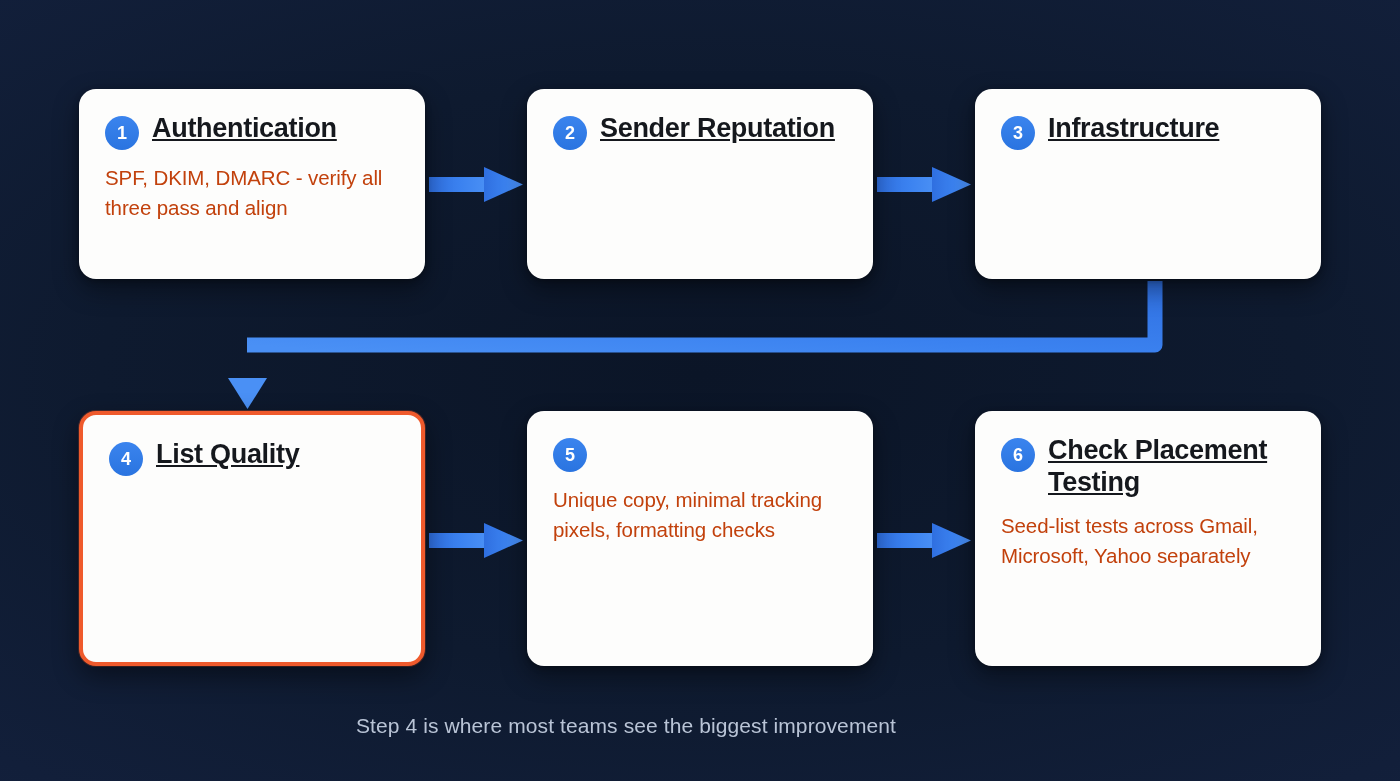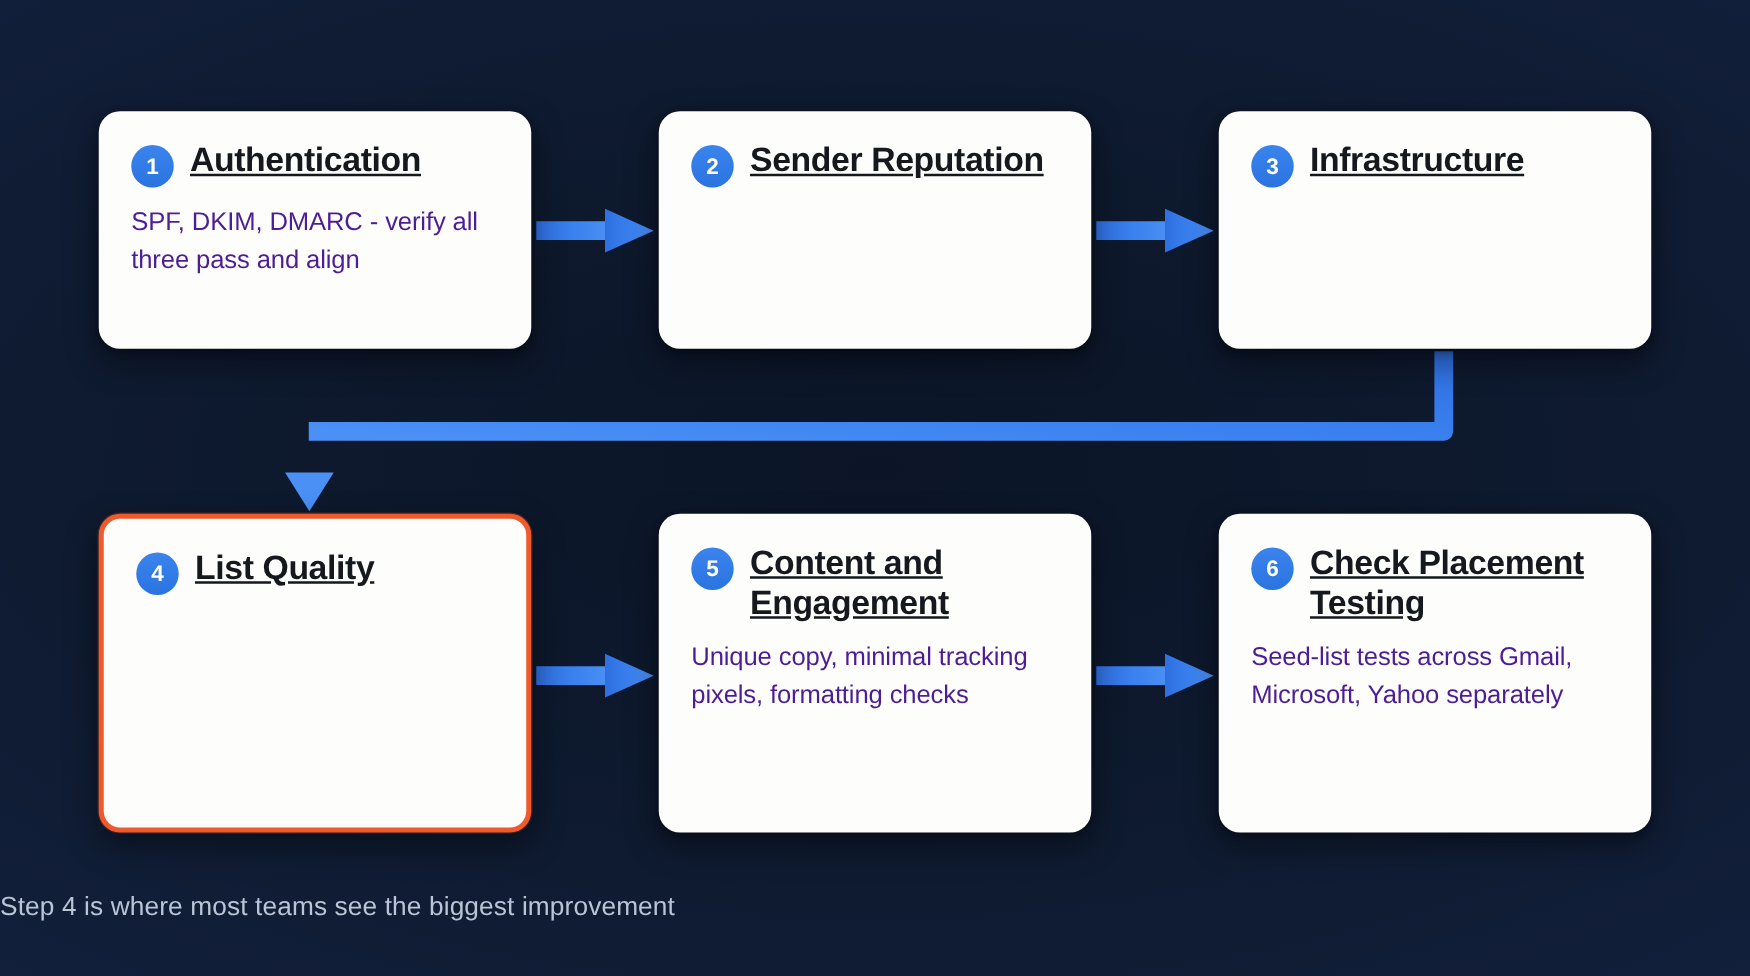--- a/index.html
+++ b/index.html
@@ -70,40 +70,40 @@
   .card-title {
     font-size: 27px;
     font-weight: bold;
     color: #15181d;
     line-height: 1.17;
     letter-spacing: -0.3px;
     text-decoration: underline;
   }
   .card-body {
     font-size: 20.5px;
-    color: #4c1d95;
+    color: #c2410c;
     line-height: 1.44;
     letter-spacing: -0.1px;
   }
 
   
   #card-1 { left: 79px;  top: 89px;  width: 346px; height: 190px; }
   #card-2 { left: 527px; top: 89px;  width: 346px; height: 190px; }
   #card-3 { left: 975px; top: 89px;  width: 346px; height: 190px; }
   #card-4 { left: 79px;  top: 411px; width: 346px; height: 255px; }
   #card-5 { left: 527px; top: 411px; width: 346px; height: 255px; }
   #card-6 { left: 975px; top: 411px; width: 346px; height: 255px; }
 
   
   #caption {
     position: absolute;
     left: 0;
     top: 714px;
     width: 1252px;
-    text-align: left;
+    text-align: center;
     font-size: 21px;
     color: #b9c4d6;
     letter-spacing: 0.1px;
   }
 </style>
 </head>
 <body>
 
 <div id="stage">
 
@@ -176,21 +176,20 @@
   <div class="card highlight" id="card-4">
     <div class="card-head">
       <div class="badge">4</div>
       <div class="card-title">List Quality</div>
     </div>
   </div>
 
   <div class="card" id="card-5">
     <div class="card-head">
       <div class="badge">5</div>
-      <div class="card-title">Content and Engagement</div>
     </div>
     <div class="card-body">Unique copy, minimal tracking pixels, formatting checks</div>
   </div>
 
   <div class="card" id="card-6">
     <div class="card-head">
       <div class="badge">6</div>
       <div class="card-title">Check Placement Testing</div>
     </div>
     <div class="card-body">Seed-list tests across Gmail, Microsoft, Yahoo separately</div>

